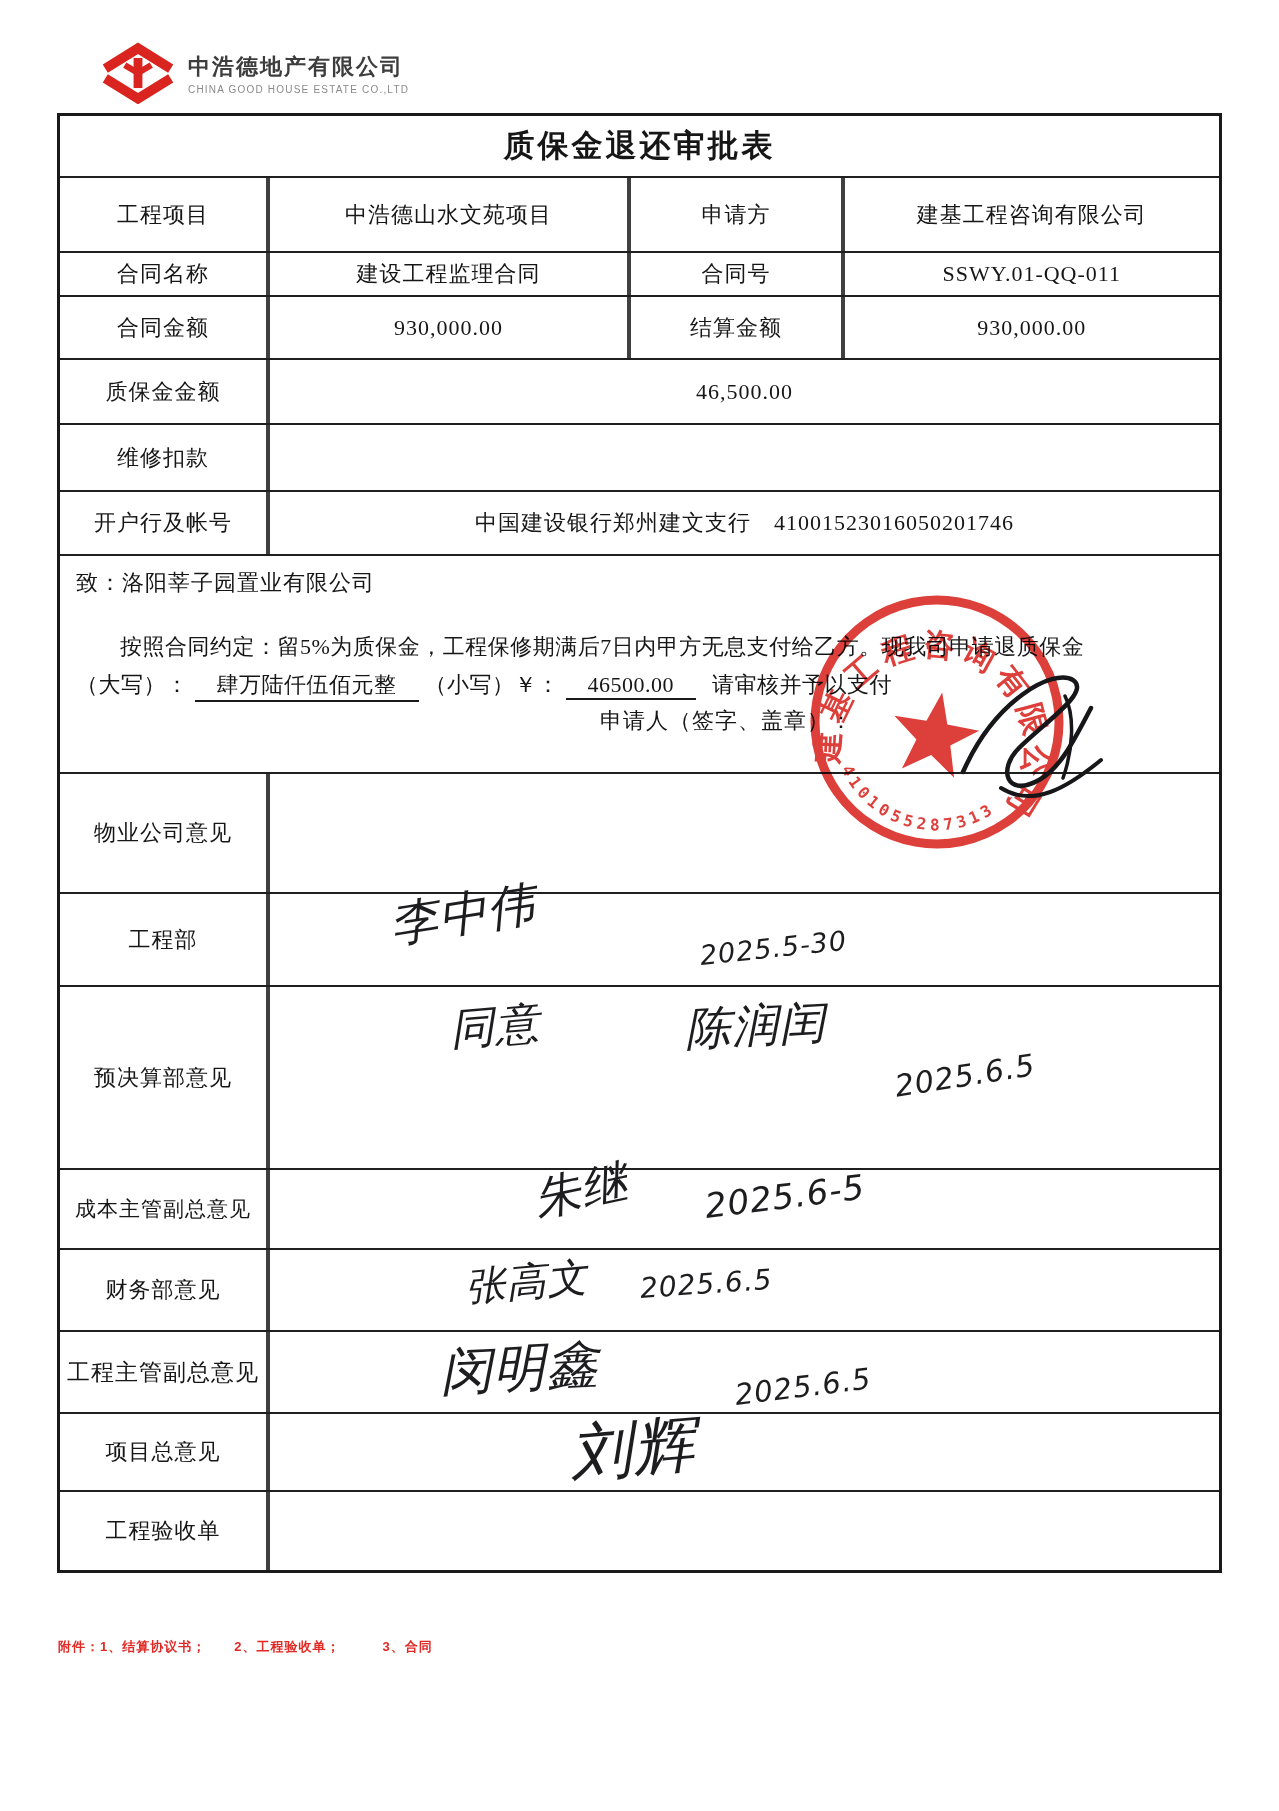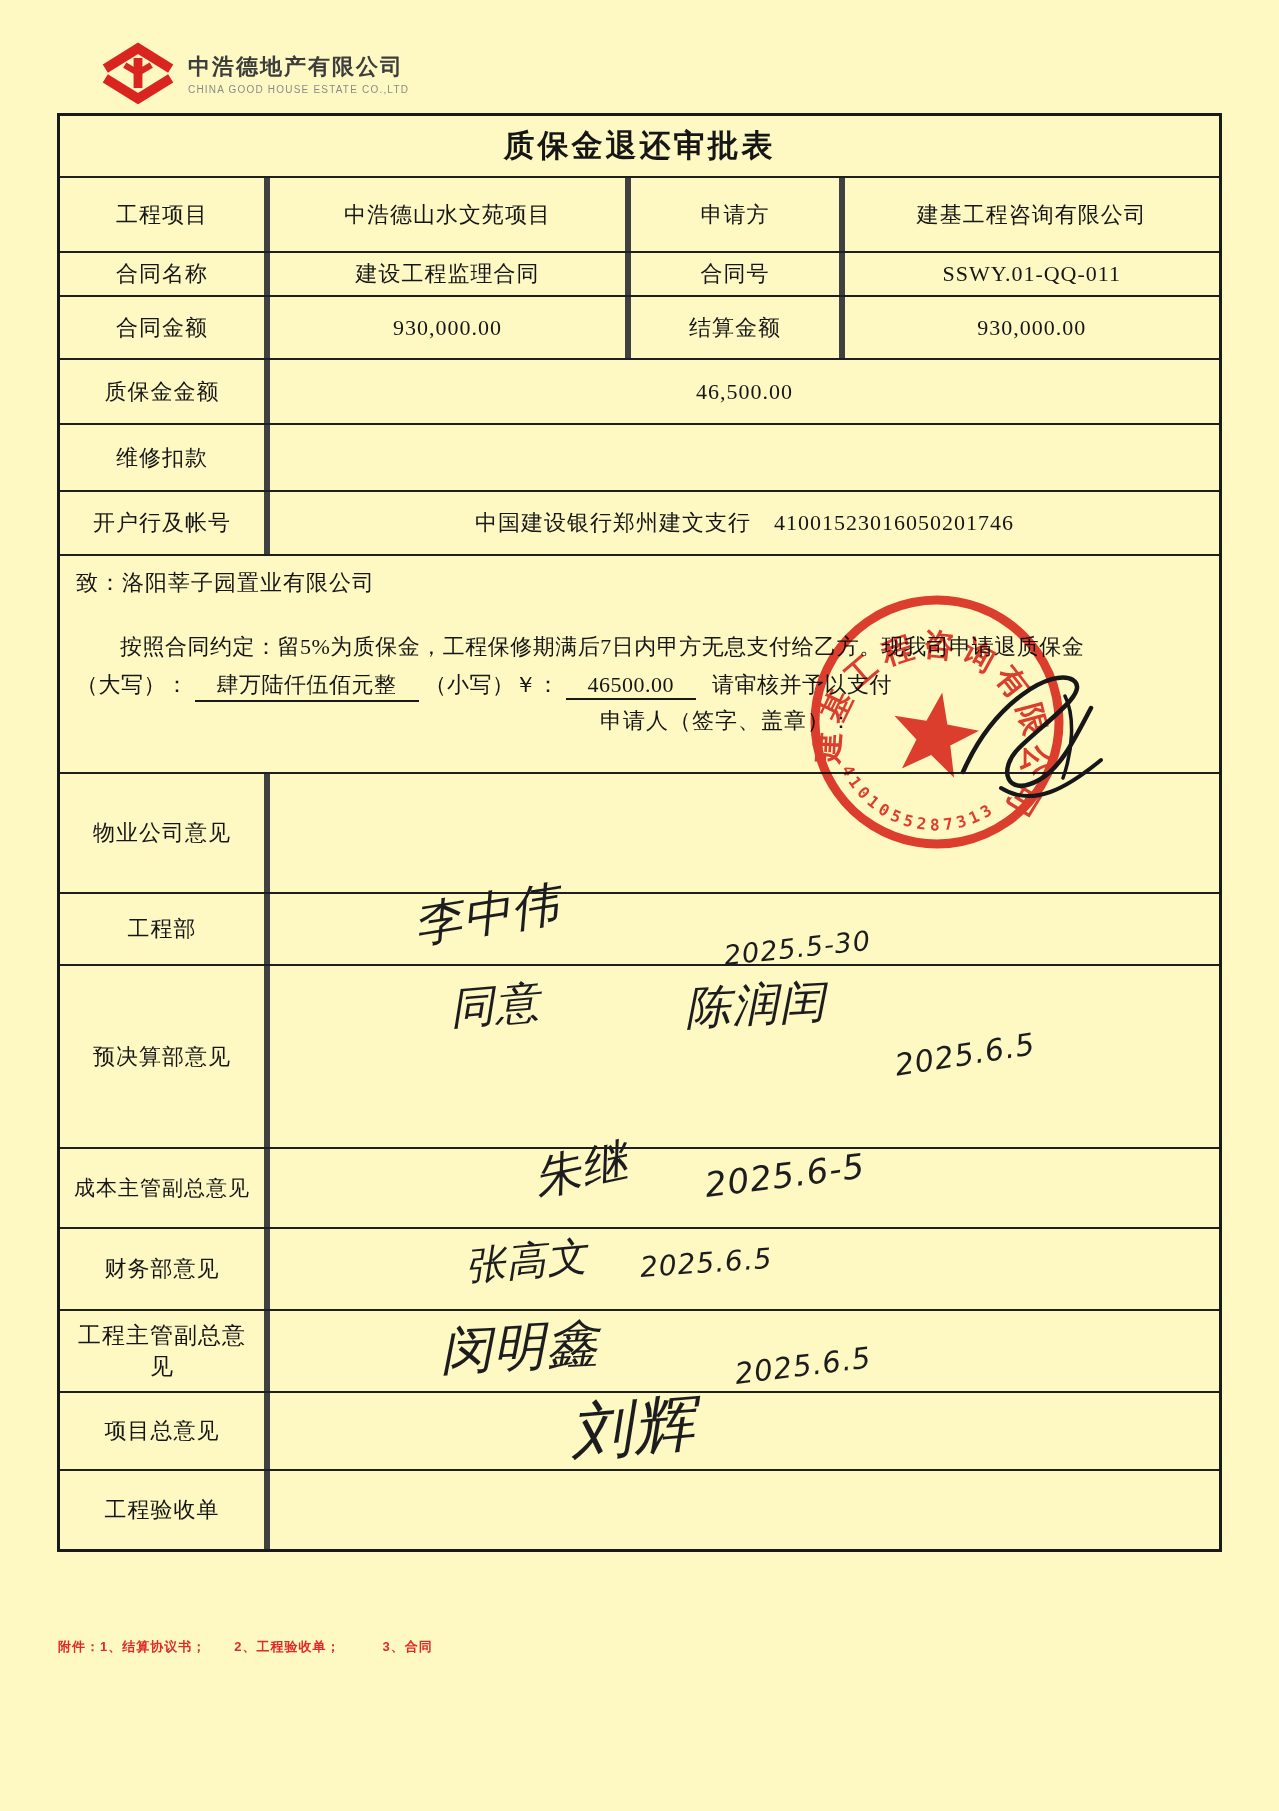--- a/index.html
+++ b/index.html
@@ -1,35 +1,35 @@
 <!DOCTYPE html>
 <html><head>
 <meta charset="utf-8">
 <style>
   html,body{margin:0;padding:0;background:#e8e8e8;}
   .page{
     position:relative;width:1279px;height:1811px;margin:0 auto;
-    background:#fef9c3;overflow:hidden;
+    background:#ffffff;overflow:hidden;
     font-family:"Liberation Serif","DejaVu Serif",serif;color:#161616;
   }
   
   .brand{position:absolute;left:100px;top:42px;display:flex;align-items:center;gap:12px;}
   .brand-mark{width:76px;height:62px;}
   .brand-text .cn{font-size:22px;font-weight:bold;color:#3d3d3d;letter-spacing:2px;font-family:"Liberation Sans","DejaVu Sans",sans-serif;}
   .brand-text .en{font-size:10px;color:#8a8a8a;letter-spacing:1.2px;margin-top:2px;font-family:"Liberation Sans","DejaVu Sans",sans-serif;text-align:right;}
   
   .form-table{
     position:absolute;left:57px;top:113px;width:1165px;
     border:3px solid #1a1a1a;box-sizing:border-box;background:transparent;
   }
   .row{display:flex;box-sizing:border-box;border-bottom:2px solid #1f1f1f;}
   .row:last-child{border-bottom:none;}
   .cell{box-sizing:border-box;display:flex;align-items:center;justify-content:center;
         font-size:22px;letter-spacing:1px;text-align:center;padding:2px 6px;}
-  .cell.bl{border-right:6px solid #404040;}
+  .cell.bl{border-right:4px solid #404040;}
   .c-lbl{flex:0 0 18.1%;}
   .c-val{flex:0 0 31.2%;}
   .c-lbl2{flex:0 0 18.4%;}
   .c-val2{flex:1 1 auto;}
   .c-wide{flex:1 1 auto;}
   .title-row{justify-content:center;align-items:center;}
   .form-title{font-size:31px;font-weight:bold;letter-spacing:3px;}
   
   .notice{position:relative;display:block;padding:10px 16px;font-size:22px;text-align:left;}
   .notice .to-line{margin:2px 0 0 0;letter-spacing:1px;}
@@ -118,21 +118,21 @@
         </div>
         <div class="applicant-line">申请人（签字、盖章）：</div>
       </div>
     </div>
 
     <div class="row" style="height:120px;">
       <div class="cell bl c-lbl">物业公司意见</div>
       <div class="cell c-wide op-cell"></div>
     </div>
 
-    <div class="row" style="height:72px;gap:24px;">
+    <div class="row" style="height:93px;">
       <div class="cell bl c-lbl">工程部</div>
       <div class="cell c-wide op-cell">
         <span class="hw" style="left:120px;top:0px;font-size:48px;transform:rotate(-9deg);">李中伟</span>
         <span class="hw" style="left:430px;top:46px;font-size:27px;transform:rotate(-6deg);">2025.5-30</span>
       </div>
     </div>
 
     <div class="row" style="height:183px;">
       <div class="cell bl c-lbl">预决算部意见</div>
       <div class="cell c-wide op-cell">

